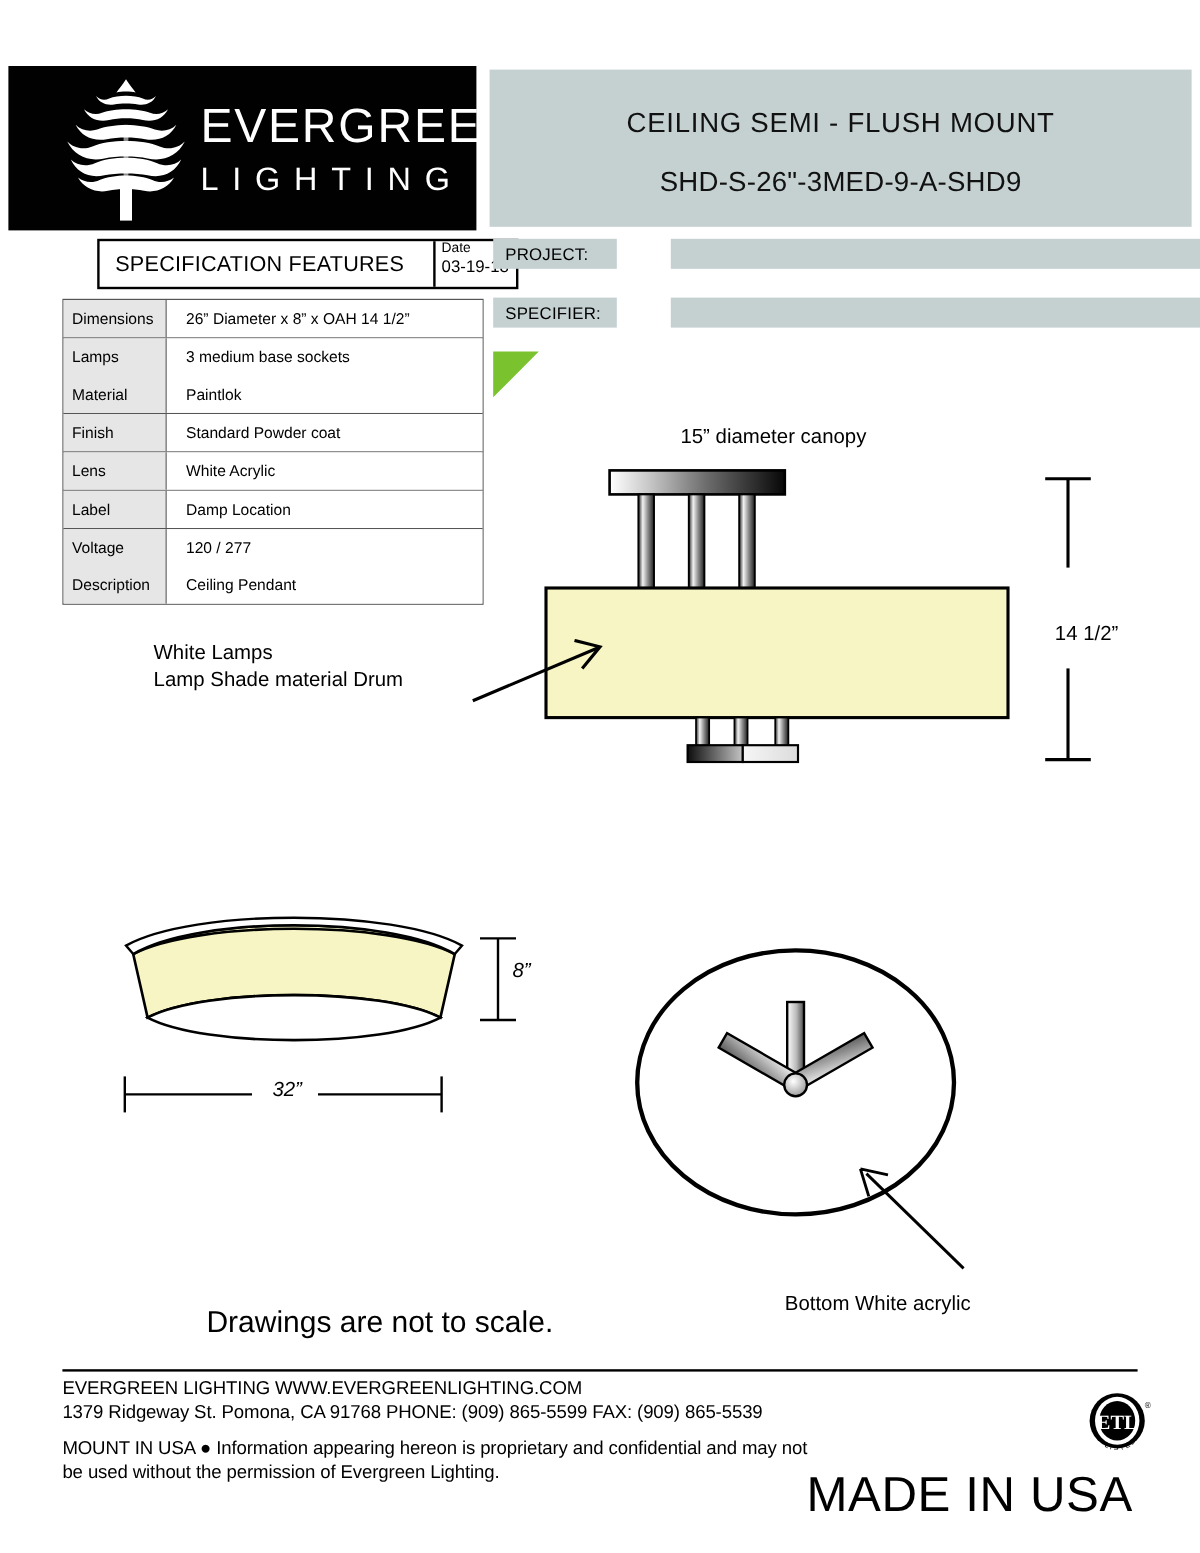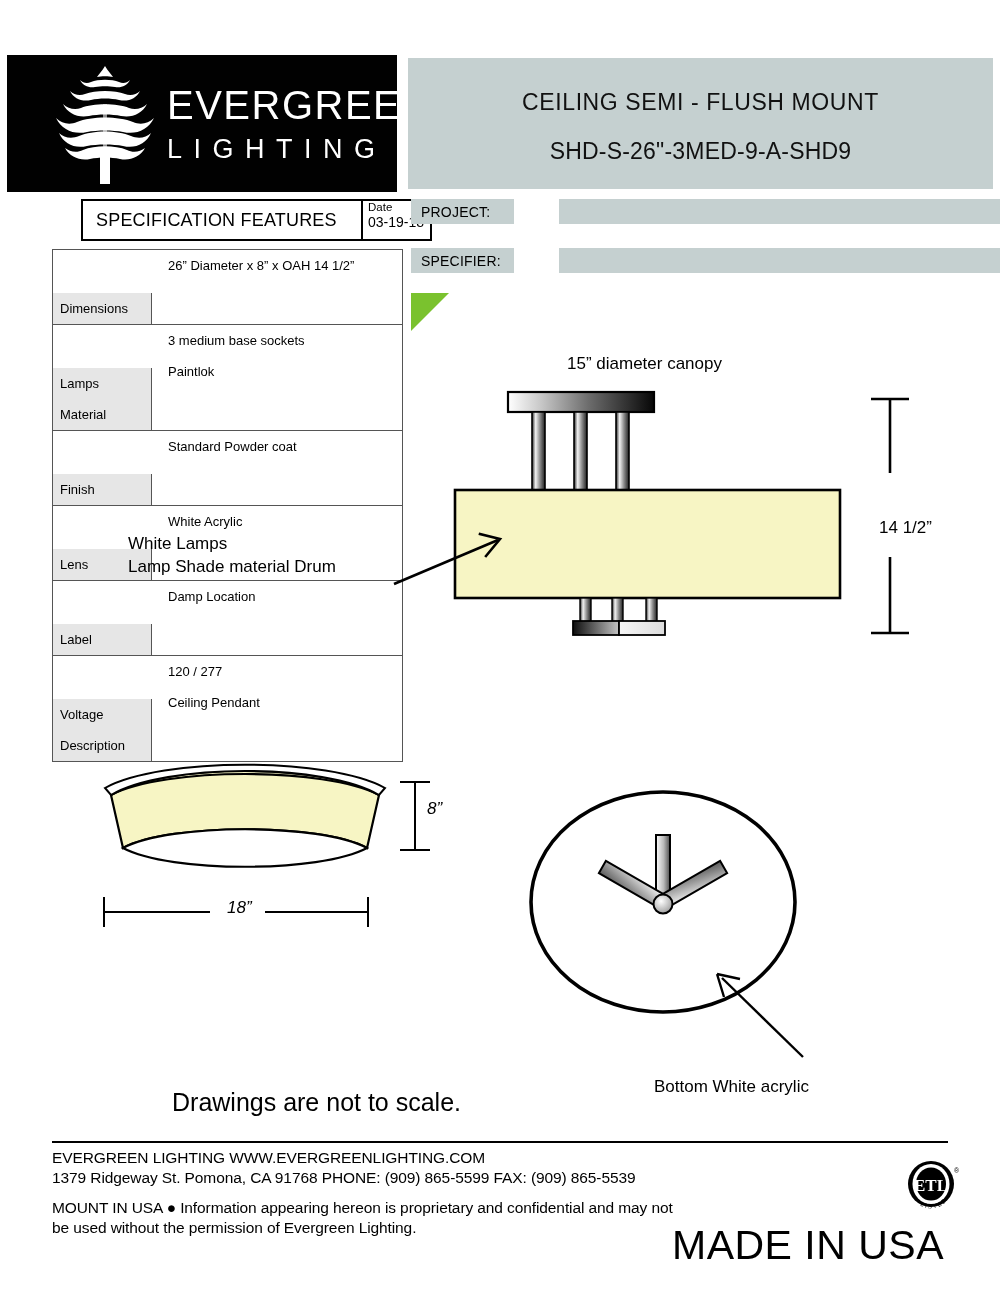--- a/index.html
+++ b/index.html
@@ -77,24 +77,23 @@
     width: 351px;
     border: 1.5px solid #555;
     border-collapse: collapse;
   }
   #spec-table .grp {
     display: flex;
     border-bottom: 1.5px solid #555;
   }
   #spec-table .grp:last-child { border-bottom: none; }
   #spec-table .labels {
-    width: 99px; flex: none;
+    width: 86px; flex: none;
     background: #e6e6e6;
     border-right: 1.5px solid #555;
-    margin-top: 43px;
   }
   #spec-table .values { flex: 1; background: #fff; }
   #spec-table .cellrow {
     height: 31px; display: flex; align-items: center;
     padding-left: 7px;
     font-size: 13px;
   }
   #spec-table .values .cellrow { font-size: 13px; padding-left: 16px; }
 
   
@@ -339,21 +338,21 @@
   <line x1="4" y1="72" x2="34" y2="72" stroke="#000" stroke-width="2"></line>
 </svg>
 <div id="dim-8-label">8”</div>
 
 <svg class="draw" id="side-width-dim" style="left:100px; top:895px;" width="275" height="40">
   <line x1="4" y1="2" x2="4" y2="32" stroke="#000" stroke-width="2"></line>
   <line x1="4" y1="17" x2="110" y2="17" stroke="#000" stroke-width="2"></line>
   <line x1="165" y1="17" x2="268" y2="17" stroke="#000" stroke-width="2"></line>
   <line x1="268" y1="2" x2="268" y2="32" stroke="#000" stroke-width="2"></line>
 </svg>
-<div id="dim-26-label">18”</div>
+<div id="dim-26-label">32”</div>
 
 <svg class="draw" id="bottom-view" style="left:525px; top:785px;" width="300" height="285">
   <defs>
     <linearGradient id="gSpoke1" x1="0" y1="0" x2="1" y2="0">
       <stop offset="0%" stop-color="#ffffff"></stop>
       <stop offset="55%" stop-color="#b9b9b9"></stop>
       <stop offset="100%" stop-color="#4e4e4e"></stop>
     </linearGradient>
     <linearGradient id="gSpoke2" x1="0" y1="0" x2="1" y2="1">
       <stop offset="0%" stop-color="#f4f4f4"></stop>

